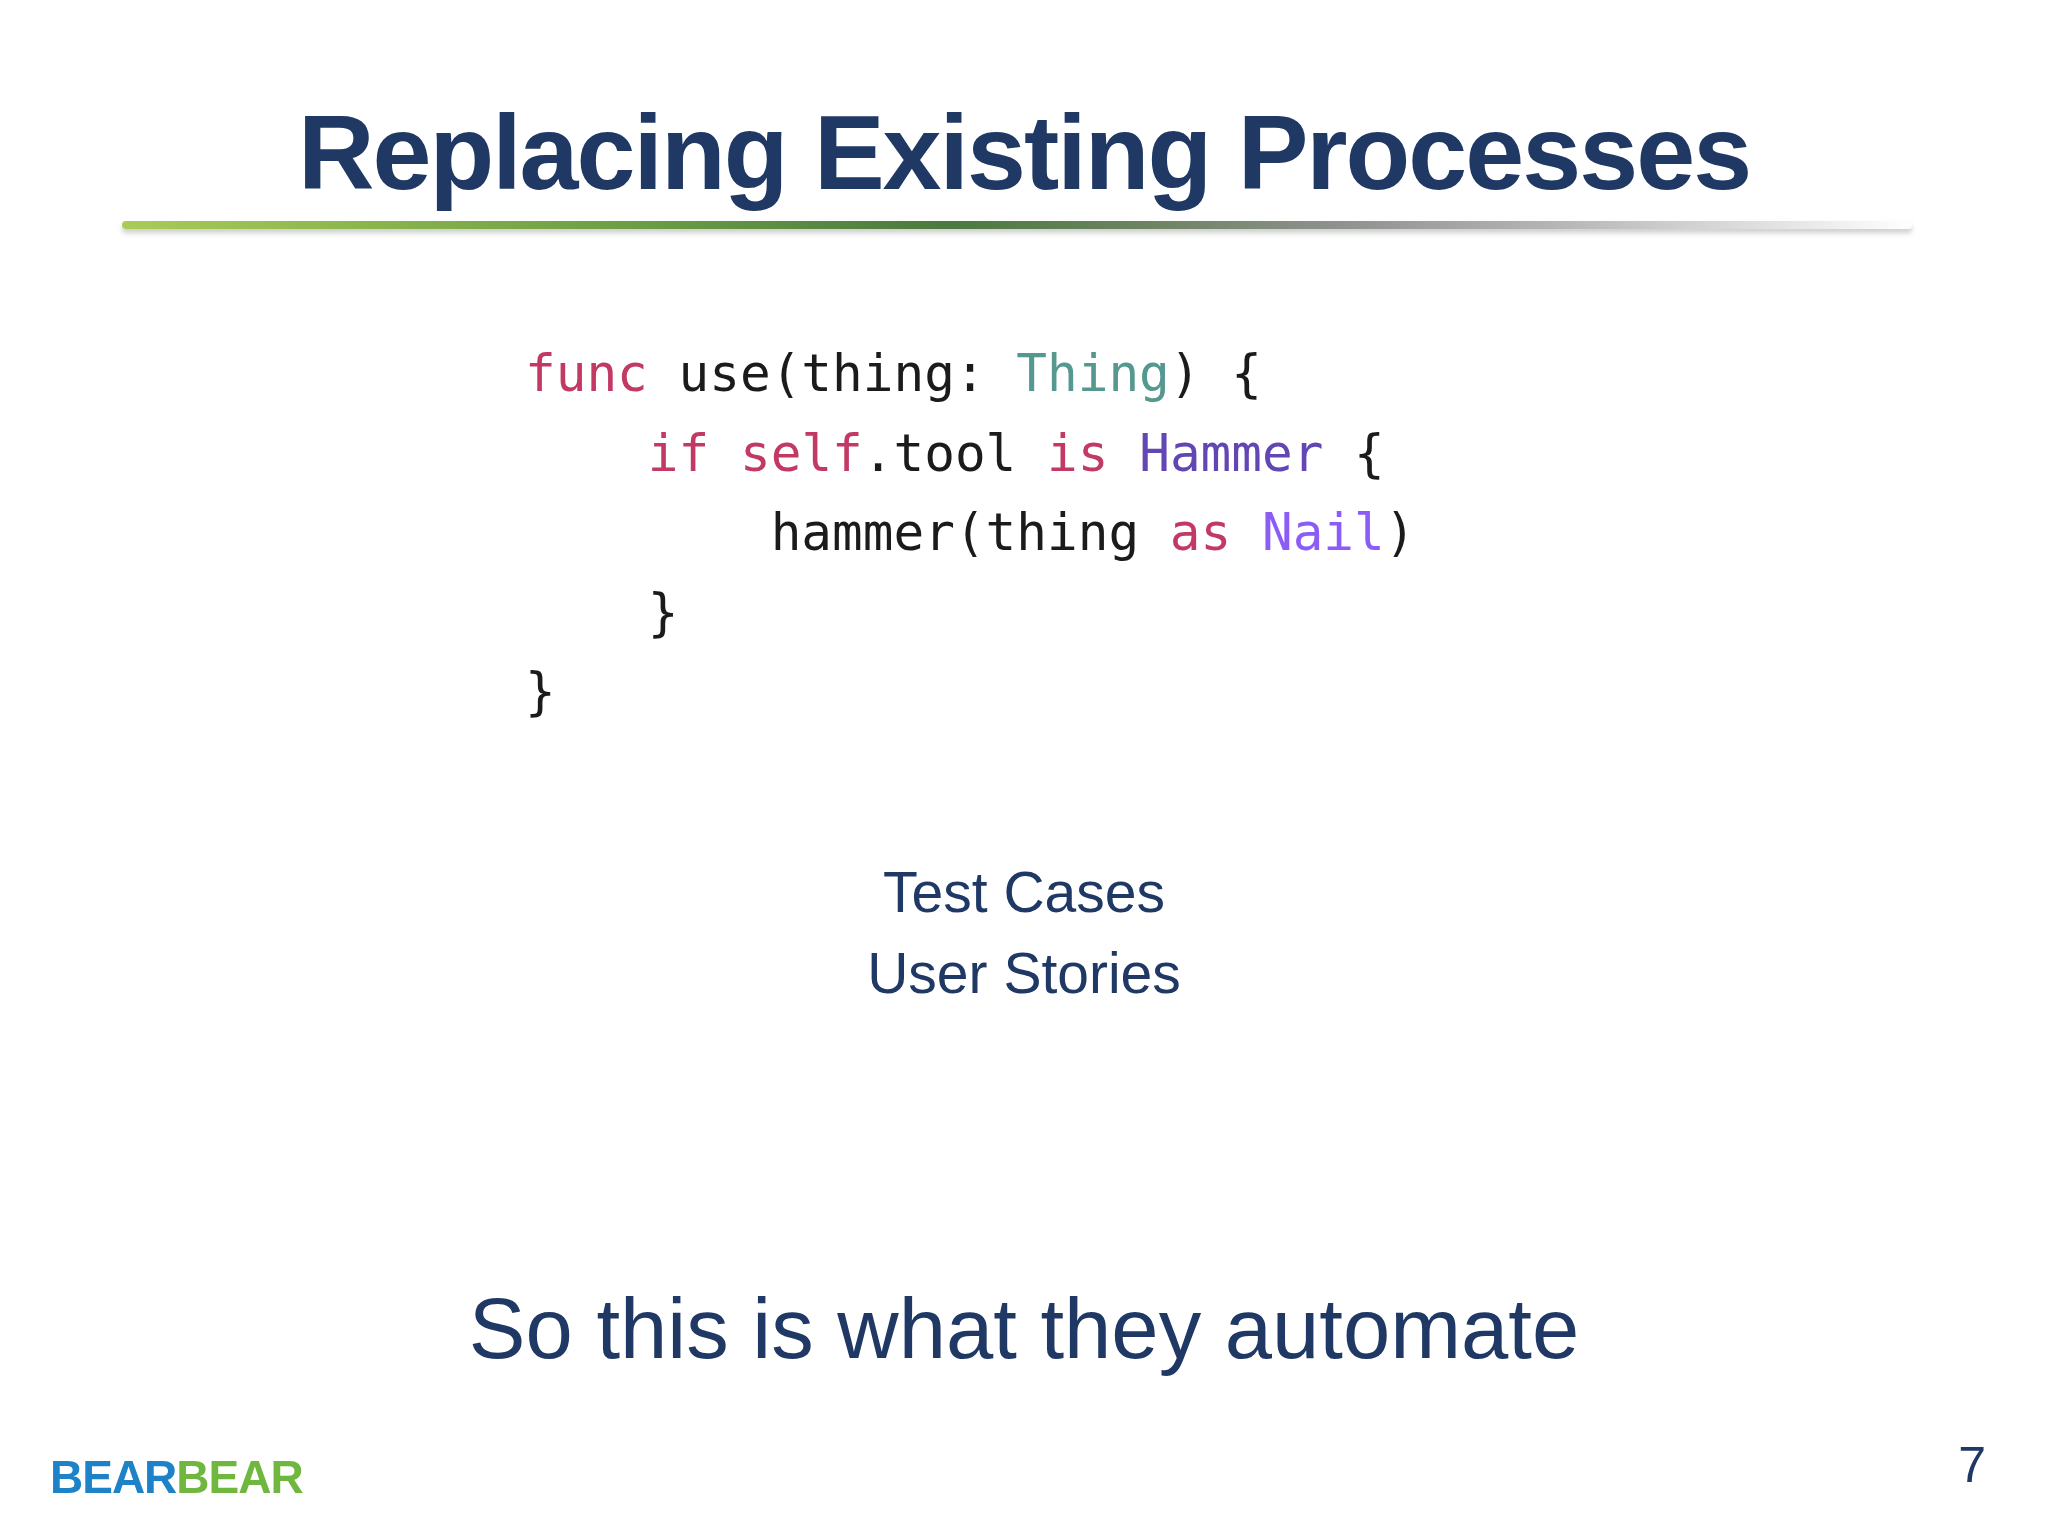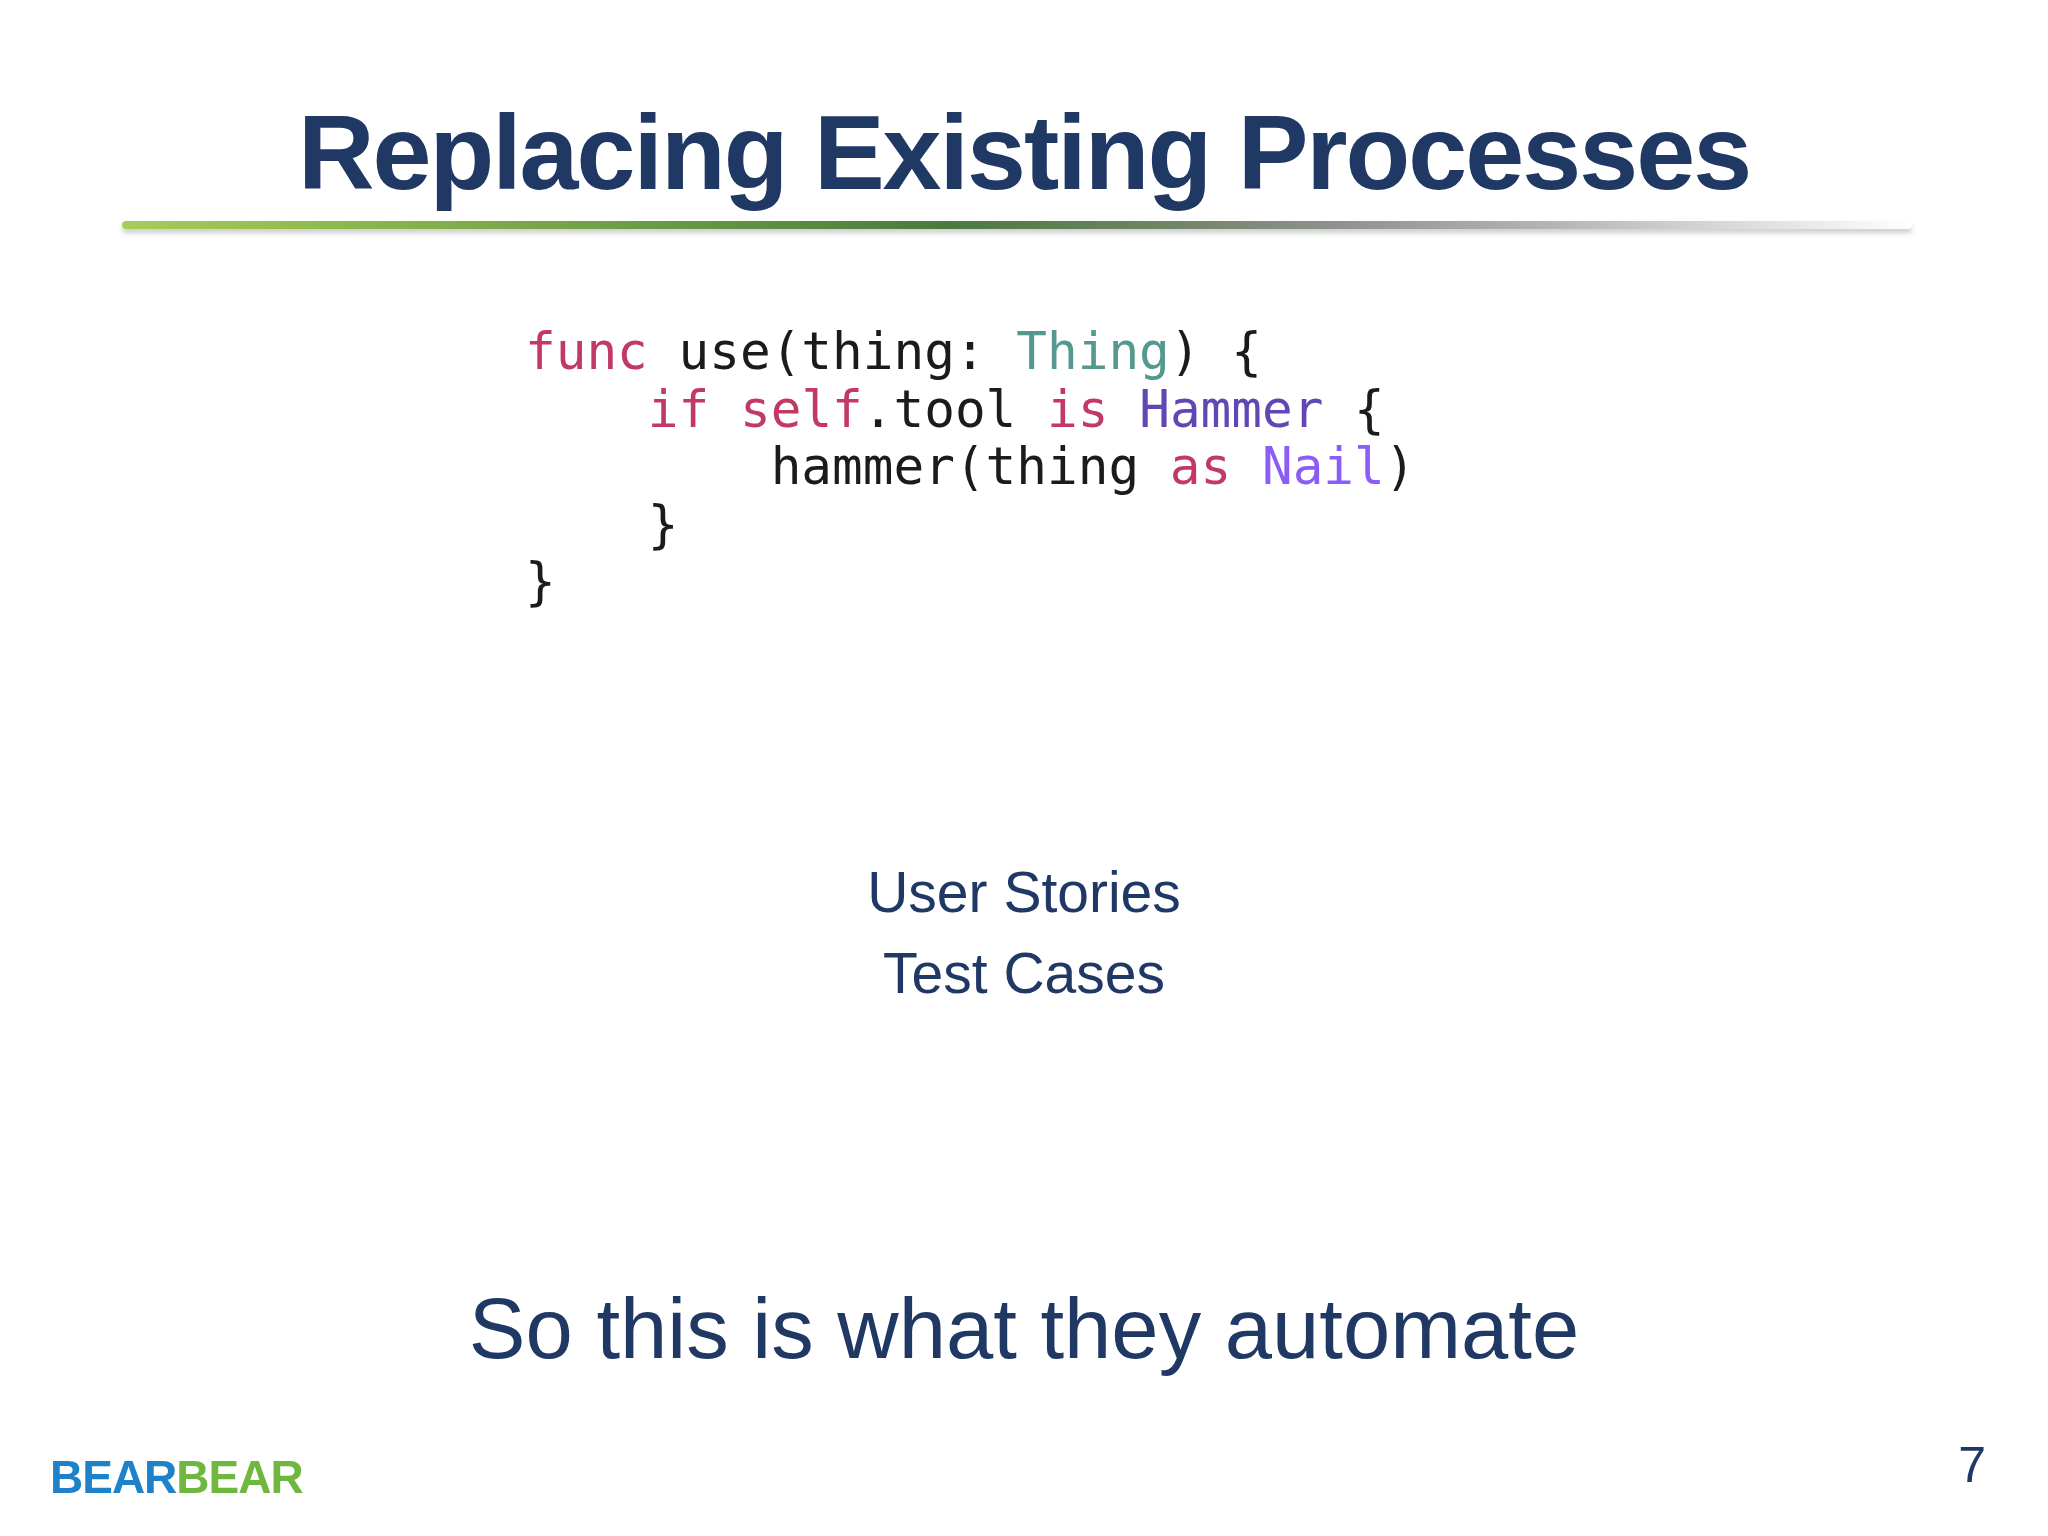--- a/index.html
+++ b/index.html
@@ -45,21 +45,21 @@
   }
   .code-snippet {
     position: absolute;
     top: 323px;
     left: 525px;
     font-family: "DejaVu Sans Mono", monospace;
     font-size: 51px;
     line-height: 57.5px;
     white-space: pre;
   }
-  .code-line { white-space: pre; }
+  .code-line { white-space: pre; margin-top: 22px; }
   .tok-kw     { color: #C23A64; }
   .tok-pl     { color: #1B1B1B; }
   .tok-teal   { color: #55988F; }
   .tok-purple { color: #6146B4; }
   .tok-indigo { color: #8b5cf6; }
   .familiar-intro {
     position: absolute;
     top: 694px;
     left: 0;
     width: 100%;
@@ -113,22 +113,22 @@
 <div class="slide">
 
   <div class="page-title">Replacing Existing Processes</div>
 
   <div class="title-underline"></div>
 
   <div class="code-snippet"><div class="code-line"><span class="tok-kw">func</span><span class="tok-pl"> use(thing: </span><span class="tok-teal">Thing</span><span class="tok-pl">) {</span></div><div class="code-line"><span class="tok-pl">    </span><span class="tok-kw">if</span><span class="tok-pl"> </span><span class="tok-kw">self</span><span class="tok-pl">.tool </span><span class="tok-kw">is</span><span class="tok-pl"> </span><span class="tok-purple">Hammer</span><span class="tok-pl"> {</span></div><div class="code-line"><span class="tok-pl">        hammer(thing </span><span class="tok-kw">as</span><span class="tok-pl"> </span><span class="tok-indigo">Nail</span><span class="tok-pl">)</span></div><div class="code-line"><span class="tok-pl">    }</span></div><div class="code-line"><span class="tok-pl">}</span></div></div>
 
 
   <div class="familiar-list">
+      <div>Test Cases</div>
       <div>User Stories</div>
-      <div>Test Cases</div>
     </div>
 
   <div class="conclusion-text">So this is what they automate</div>
 
   <div class="smartbear-logo">
     <span class="logo-smart">BEAR</span><span class="logo-bear">BEAR</span>
   </div>
 
   <div class="page-number">7</div>
 

